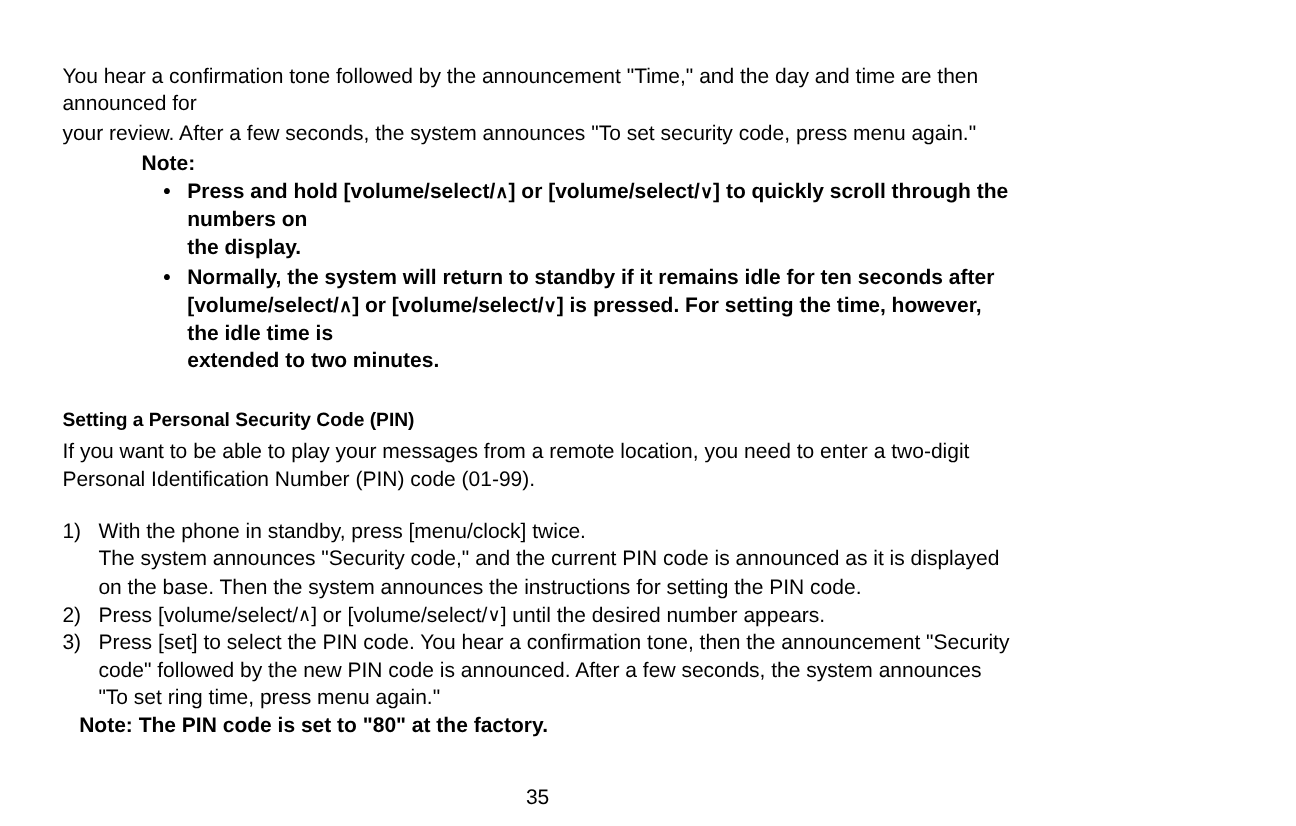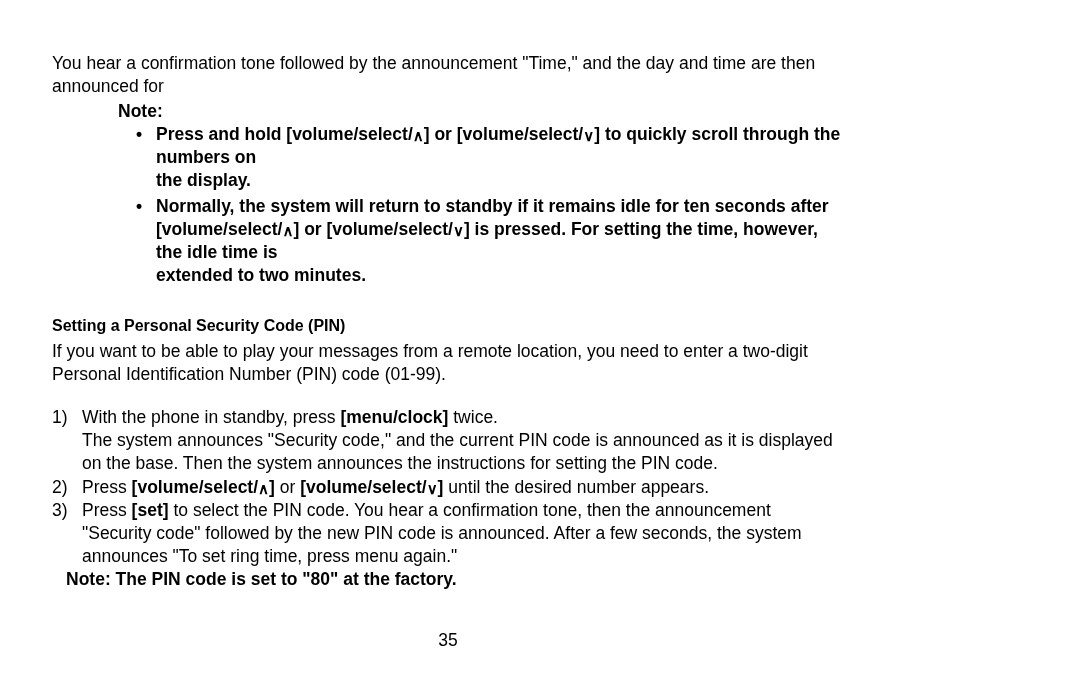--- a/index.html
+++ b/index.html
@@ -13,21 +13,21 @@
     width: 896px;
     height: 688px;
     box-sizing: border-box;
     padding: 52px 52px 0 52px;
     font-family: Arial, Helvetica, sans-serif;
     font-size: 17.5px;
     line-height: 1.32;
     color: #000;
     position: relative;
   }
-  .b { font-weight: bold; }
+  .b { font-weight: normal; }
   .para { margin: 0 0 2px 0; }
   .note-block {
     margin-left: 66px;
     font-weight: bold;
   }
   .note-bullets {
     margin: 0 0 0 18px;
     padding: 0;
     list-style: none;
   }
@@ -62,38 +62,39 @@
   }
   .step .txt {
     flex: 1;
   }
   .step-sub {
     margin-left: 14px;
     font-weight: bold;
   }
   .page-number {
     position: absolute;
-    bottom: 36px;
+    bottom: 12px;
     left: 0;
     width: 100%;
     text-align: center;
     font-size: 17.5px;
   }
   .arrow {
     font-size: 15px;
     vertical-align: middle;
     line-height: 1;
   }
 </style>
 </head>
 <body>
 
 <div class="page">
 
   <div class="para">You hear a confirmation tone followed by the announcement "Time," and the day and time are then announced for</div>
+  <div class="para">your review. After a few seconds, the system announces "To set security code, press menu again."</div>
 
   <div class="note-block">
     <div>Note:</div>
     <ul class="note-bullets">
       <li>
         <span>
           <span>Press and hold [volume/select/</span><span class="arrow">∧</span><span>] or [volume/select/</span><span class="arrow">∨</span><span>] to quickly scroll through the numbers on</span>
         </span><br>
         <span>the display.</span>
       </li>

